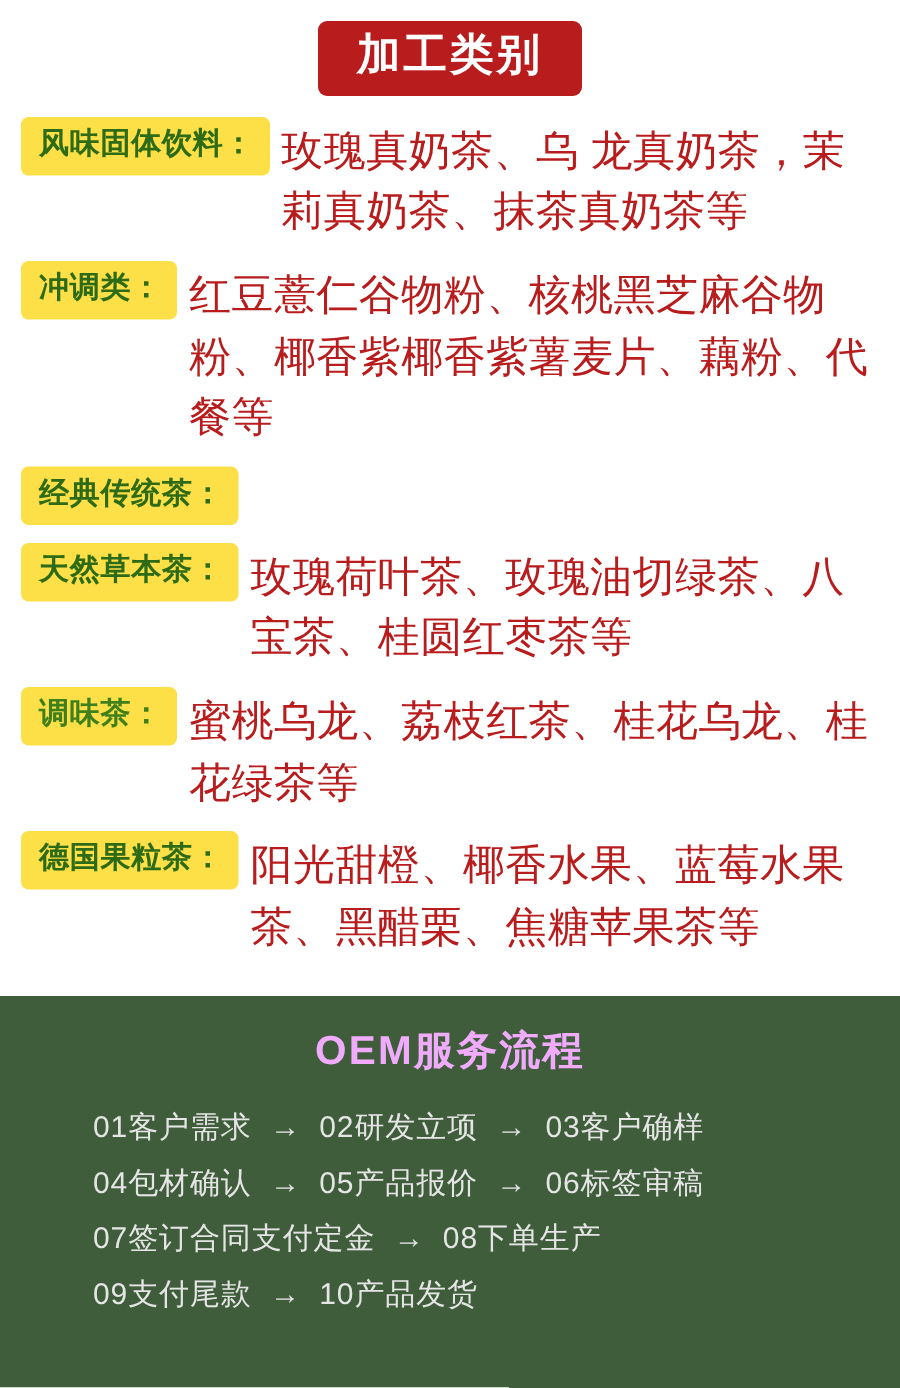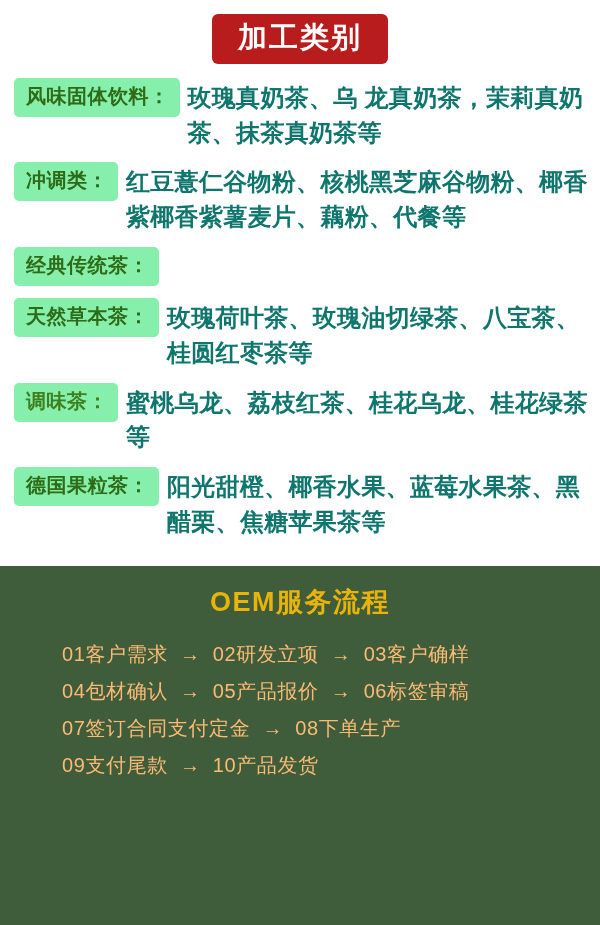--- a/index.html
+++ b/index.html
@@ -41,68 +41,67 @@
     border-radius: 6px;
     line-height: 1.1;
   }
   .cat-row {
     display: flex;
     align-items: flex-start;
     margin: 0 0 12px 0;
     padding: 0 12px 0 14px;
   }
   .cat-label {
-    background: #86efac;
+    background: #fde047;
     color: #2e6b16;
     font-size: 20px;
     font-weight: bold;
     padding: 7px 10px 9px 12px;
     border-radius: 5px;
     white-space: nowrap;
     flex: 0 0 auto;
     line-height: 1.15;
     letter-spacing: 0.5px;
   }
   .cat-label.alt {
     color: #3f7f1c;
   }
   .cat-text {
-    color: #0f766e;
-    font-size: 24px;
+    color: #b91c1c;
+    font-size: 28px;
     line-height: 1.45;
     padding-left: 8px;
     padding-top: 3px;
     flex: 1 1 auto;
     letter-spacing: 0.3px;
-    font-weight: bold;
   }
   
   .bottom-section {
     background: #3f5d3b;
     flex: 1 1 auto;
     padding: 18px 0 20px 0;
     display: flex;
     flex-direction: column;
     align-items: center;
   }
   .oem-title {
-    color: #eab308;
+    color: #f0abfc;
     font-size: 27px;
     font-weight: bold;
     letter-spacing: 1.5px;
     margin-bottom: 16px;
     text-align: center;
   }
   .oem-lines {
     width: 100%;
     padding-left: 62px;
     box-sizing: border-box;
   }
   .oem-line {
-    color: #fdba74;
+    color: #e5e5e5;
     font-size: 20px;
     line-height: 1.85;
     letter-spacing: 0.6px;
     white-space: nowrap;
   }
   .arrow {
     padding: 0 6px;
   }
 </style>
 </head>

